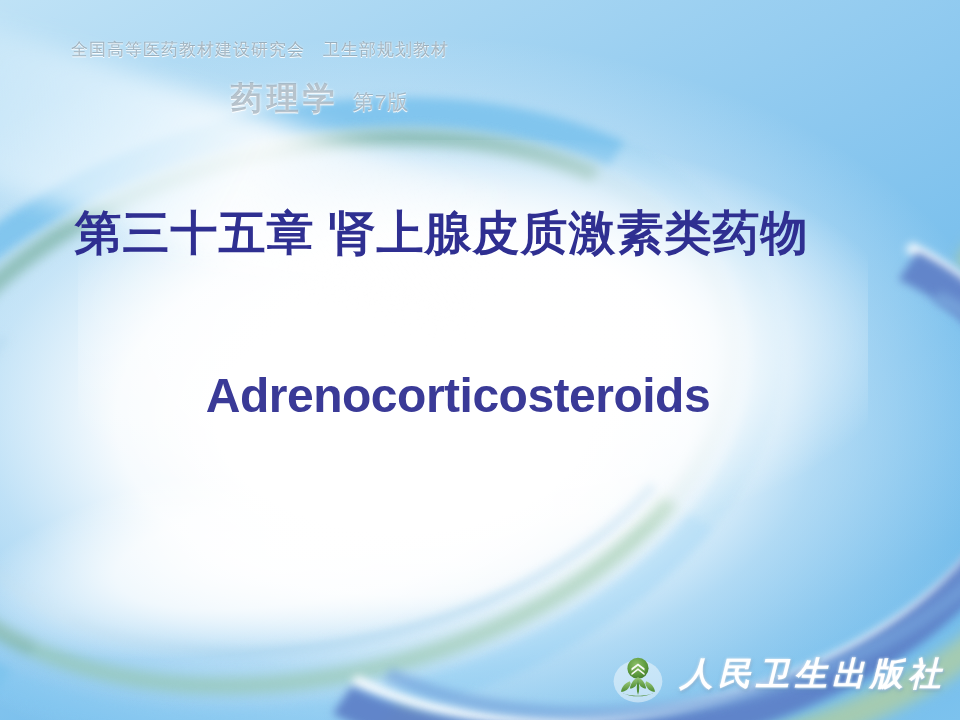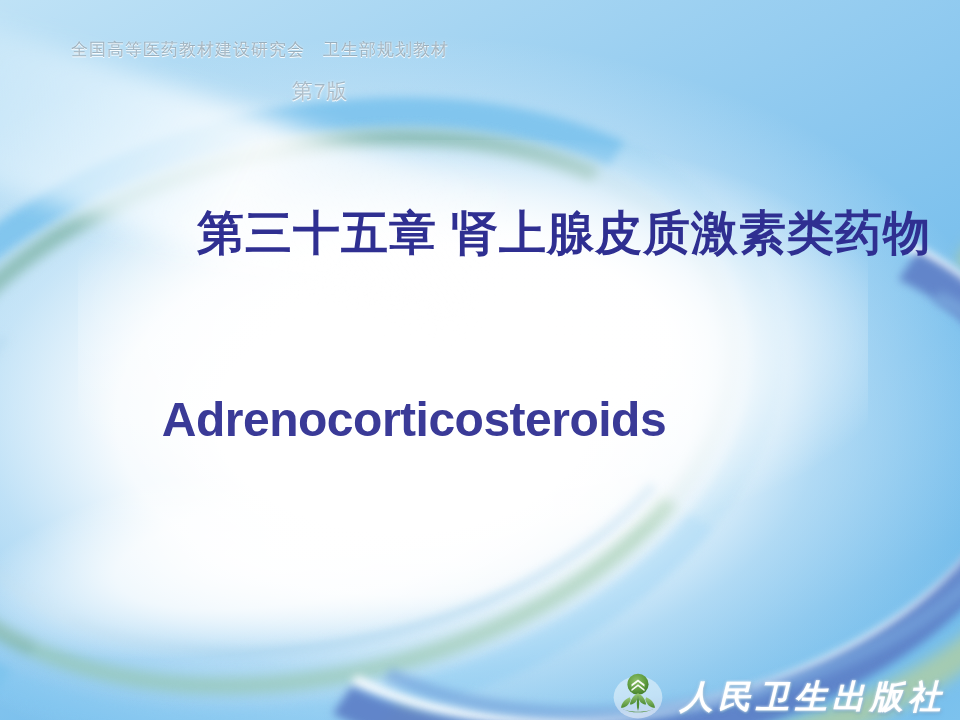--- a/index.html
+++ b/index.html
@@ -166,47 +166,46 @@
     letter-spacing: 1px;
     color: rgba(125,146,162,0.58);
     text-shadow: 0 1px 0 rgba(255,255,255,0.9), 0 0 3px rgba(255,255,255,0.8);
   }
 
   
   #chapter-title {
     position: absolute;
     left: 0; top: 202px;
     width: 883px;
-    text-align: right;
+    text-align: center;
     font-size: 47px;
     font-weight: bold;
     letter-spacing: 1px;
     color: #2f2f91;
     white-space: nowrap;
-    padding-left: 48px;
   }
   #english-title {
     position: absolute;
-    left: 0; top: 392px;
+    left: 0; top: 368px;
     width: 828px;
     text-align: center;
     font-size: 48px;
     font-weight: bold;
     letter-spacing: -0.5px;
     color: #3a3a97;
+    padding-left: 44px;
   }
 
   
   #publisher {
     position: absolute;
     left: 612px; top: 652px;
     display: flex;
-    align-items: flex-end;
+    align-items: flex-start;
     gap: 16px;
-    margin-top: 16px;
   }
   #publisher-emblem {
     width: 52px; height: 52px;
     flex: 0 0 auto;
   }
   #publisher-name {
     font-family: "Liberation Serif", "DejaVu Serif", serif;
     font-size: 33px;
     font-weight: bold;
     font-style: italic;
@@ -232,20 +231,21 @@
   <div class="rib" id="rib-white-sep"></div>
   <div class="rib" id="rib-deep-blue"></div>
   <div class="rib" id="rib-blue-2"></div>
   <div id="glow-bottom"></div>
   <div id="glow-center"></div>
   <div id="streak-topleft"></div>
 
   <div id="cover-header">
     <div id="cover-series">全国高等医药教材建设研究会　卫生部规划教材</div>
     <div id="cover-title-row">
+      <span id="cover-booktitle">药理学</span>
       <span id="cover-edition">第7版</span>
     </div>
   </div>
 
   <div id="chapter-title">第三十五章  肾上腺皮质激素类药物</div>
 
   <div id="english-title">Adrenocorticosteroids</div>
 
   <div id="publisher">
     <svg id="publisher-emblem" viewBox="0 0 64 64">

